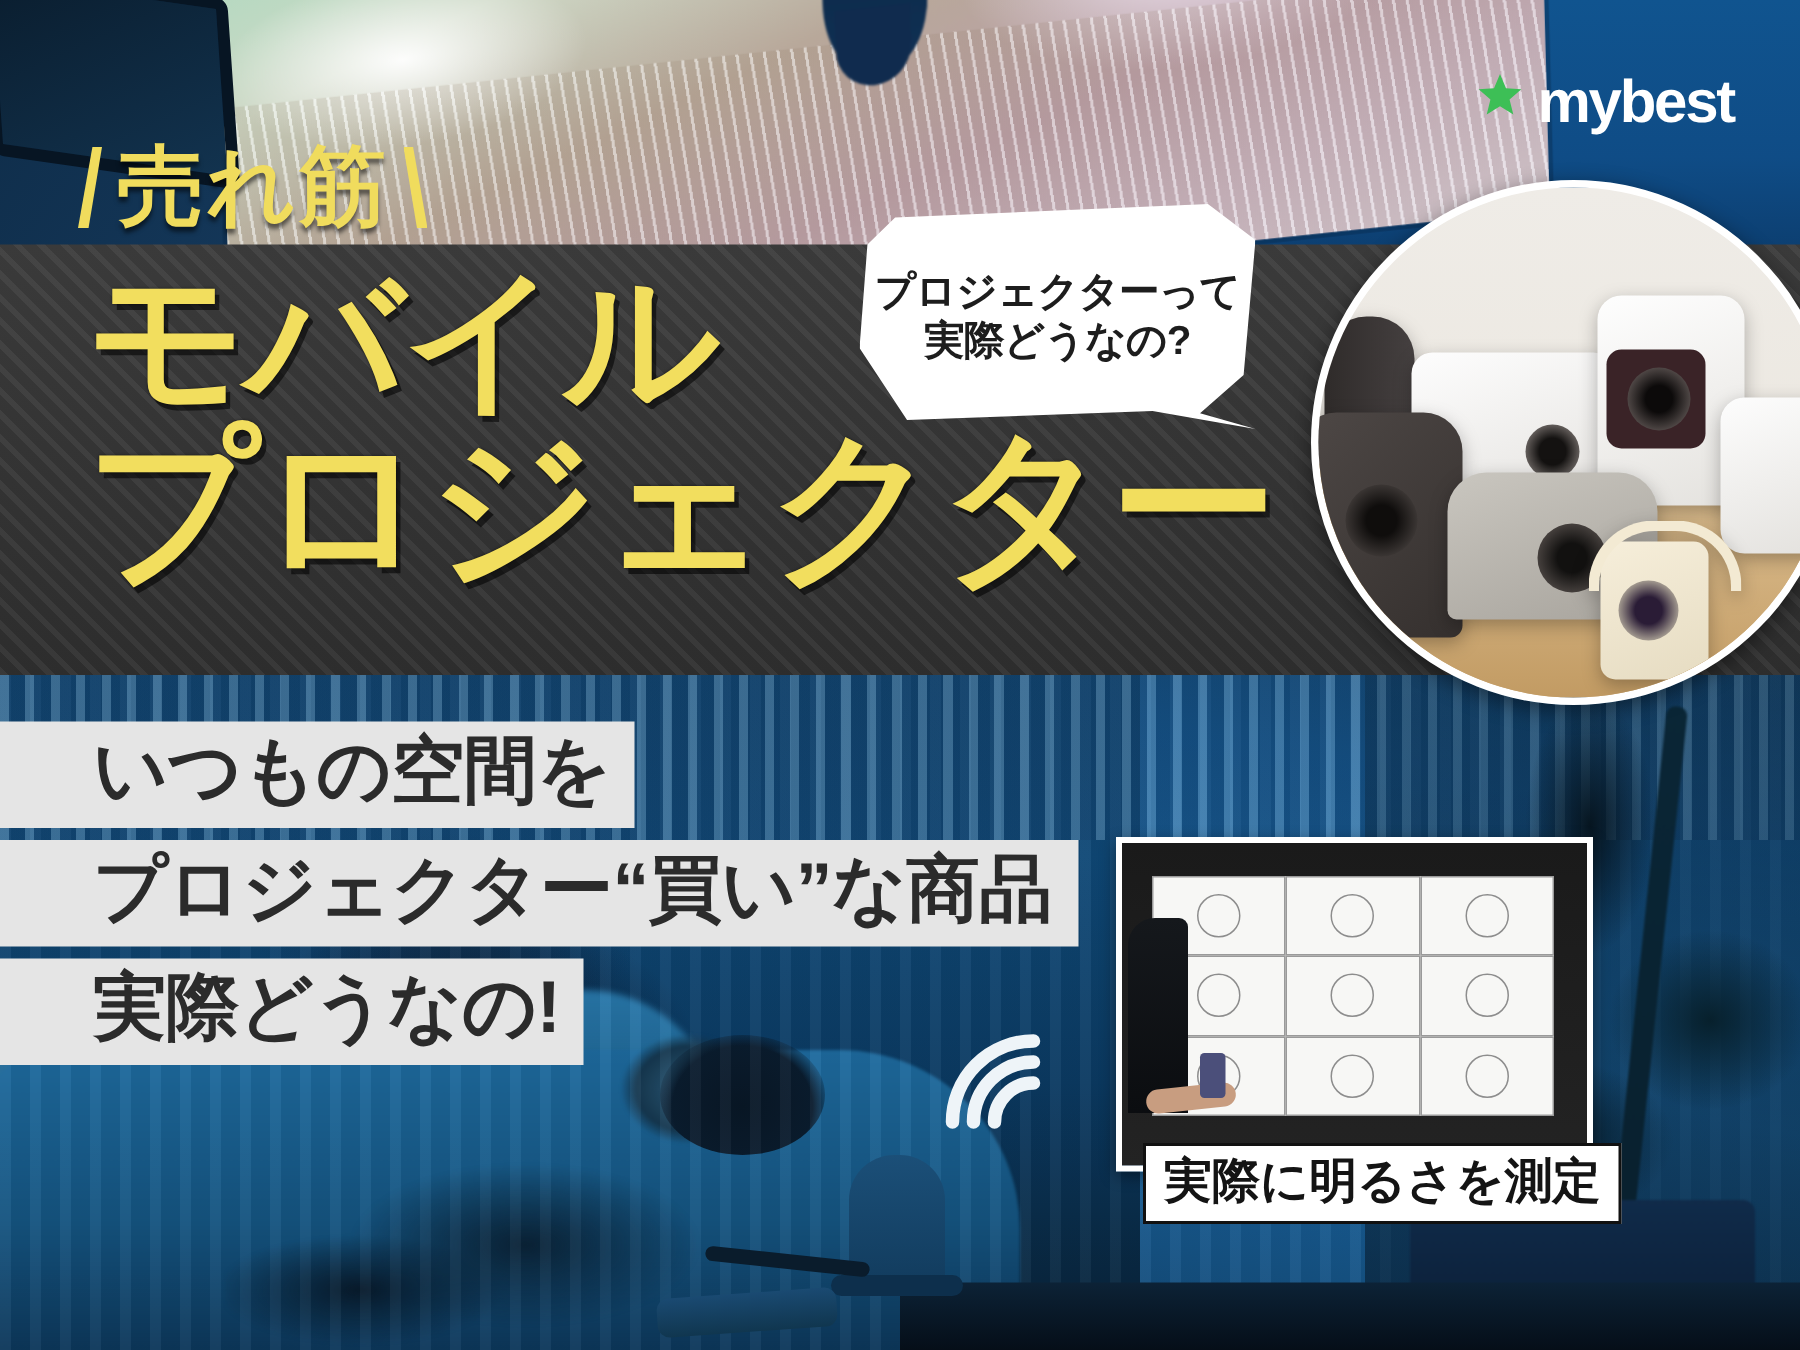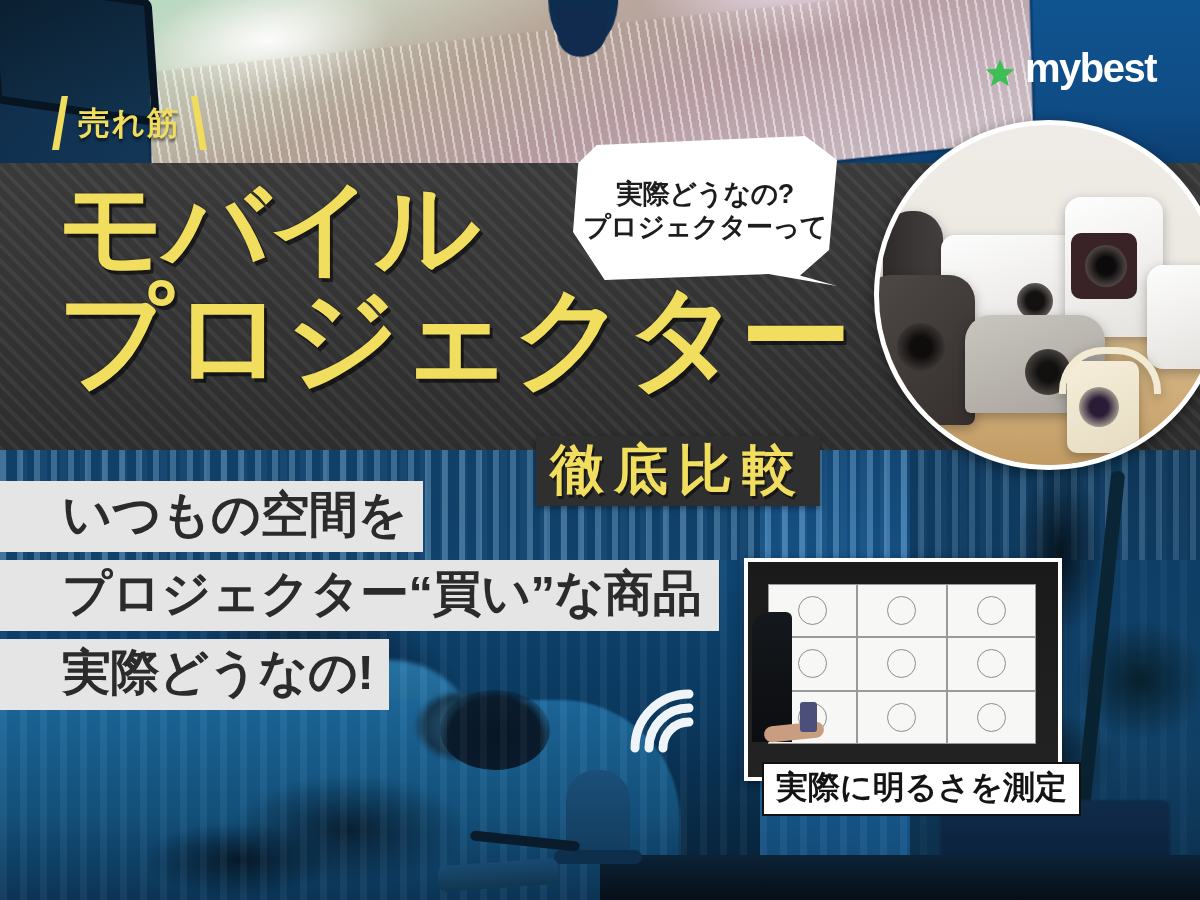--- a/index.html
+++ b/index.html
@@ -154,21 +154,21 @@
     display:flex;align-items:center;gap:10px;
     z-index:9;
   }
   .badge .slash{
     width:16px;height:54px;background:#f0dc5d;
     clip-path:polygon(100% 0,60% 0,0 100%,44% 100%);
     filter:drop-shadow(0 2px 1px rgba(0,0,0,.45));
   }
   .badge .slash.right{transform:scaleX(-1);}
   .badge .badge-text{
-    font-size:32px;font-weight:bold;color:#f0dc5d;
+    font-size:58px;font-weight:bold;color:#f0dc5d;
     letter-spacing:2px;line-height:1;
     text-shadow:0 3px 3px rgba(0,0,0,.55);
   }
 
   .title-wrap{position:absolute;left:58px;top:178px;z-index:8;}
   .title-line{
     font-size:104px;font-weight:bold;color:#f2de5e;
     line-height:.96;letter-spacing:-1px;margin:0;
     text-shadow:
       3px 4px 0 rgba(0,0,0,.55),
@@ -288,21 +288,21 @@
   }
   .remote{
     position:absolute;left:438px;top:862px;width:120px;height:26px;z-index:7;
     background:linear-gradient(180deg,#1a4a72,#10364f);border-radius:8px;
     transform:rotate(-4deg);
   }
 
   
   .logo{
     position:absolute;right:44px;top:48px;z-index:14;
-    display:flex;align-items:flex-end;gap:10px;
+    display:flex;align-items:flex-start;gap:10px;
   }
   .logo .star{width:30px;height:30px;}
   .logo .logo-text{
     font-size:40px;font-weight:bold;color:#ffffff;letter-spacing:-1.5px;line-height:1;
   }
 </style>
 </head>
 <body>
 
 <div class="stage">
@@ -336,31 +336,30 @@
     <span class="slash"></span>
     <span class="badge-text">売れ筋</span>
     <span class="slash right"></span>
   </div>
 
   <div class="title-wrap">
     <div class="title-line l1">モバイル</div>
     <div class="title-line l2">プロジェクター</div>
   </div>
 
-  <div class="subtitle">徹底比較</div>
 
   <div class="hl-wrap">
     <div><span class="hl l1">いつもの空間を</span></div>
     <div><span class="hl l2">プロジェクター“買い”な商品</span></div>
     <div><span class="hl l3">実際どうなの!</span></div>
   </div>
 
   <div class="bubble">
+    <span>プロジェクターって</span>
     <span>実際どうなの?</span>
-    <span>プロジェクターって</span>
   </div>
 
   <div class="circle">
     <div class="desk"></div>
     <div class="pj dark-cyl"></div>
     <div class="pj white-wide"></div>
     <div class="pj white-tall">
         <span class="lens"></span>
       </div>
     <div class="pj white-right"></div>

